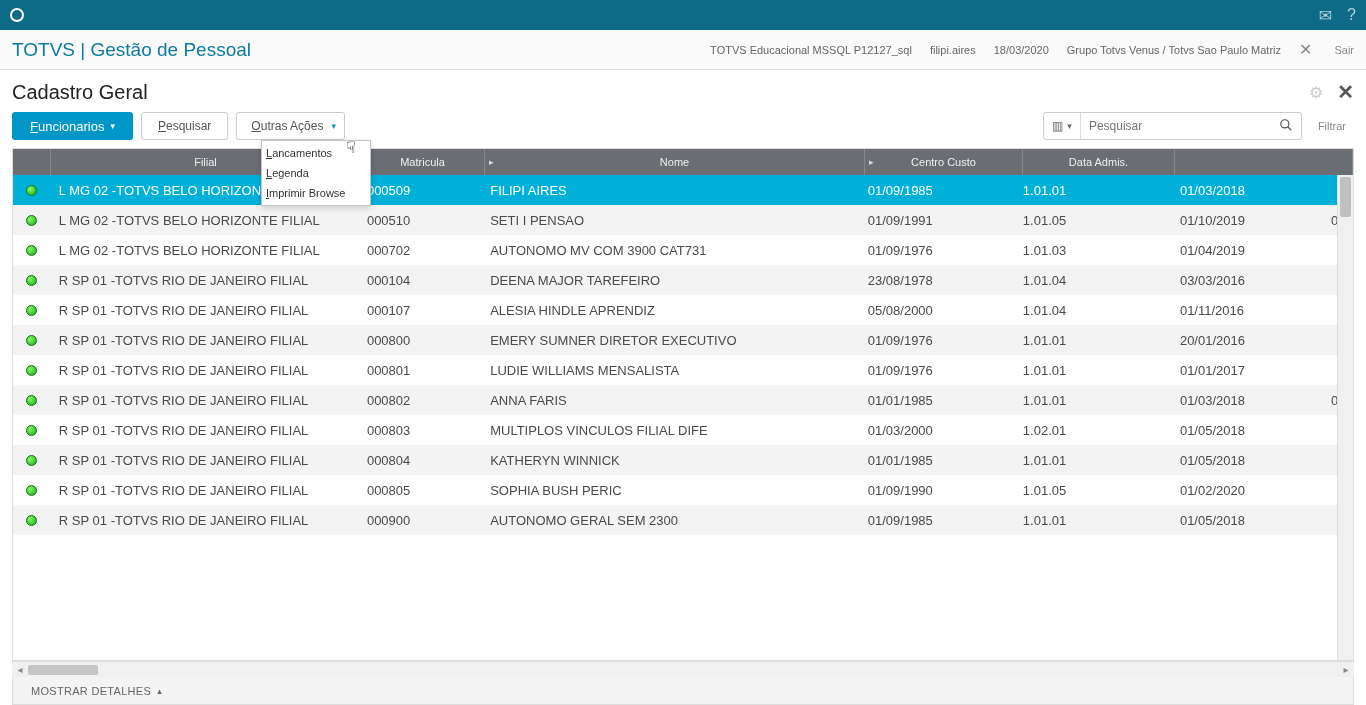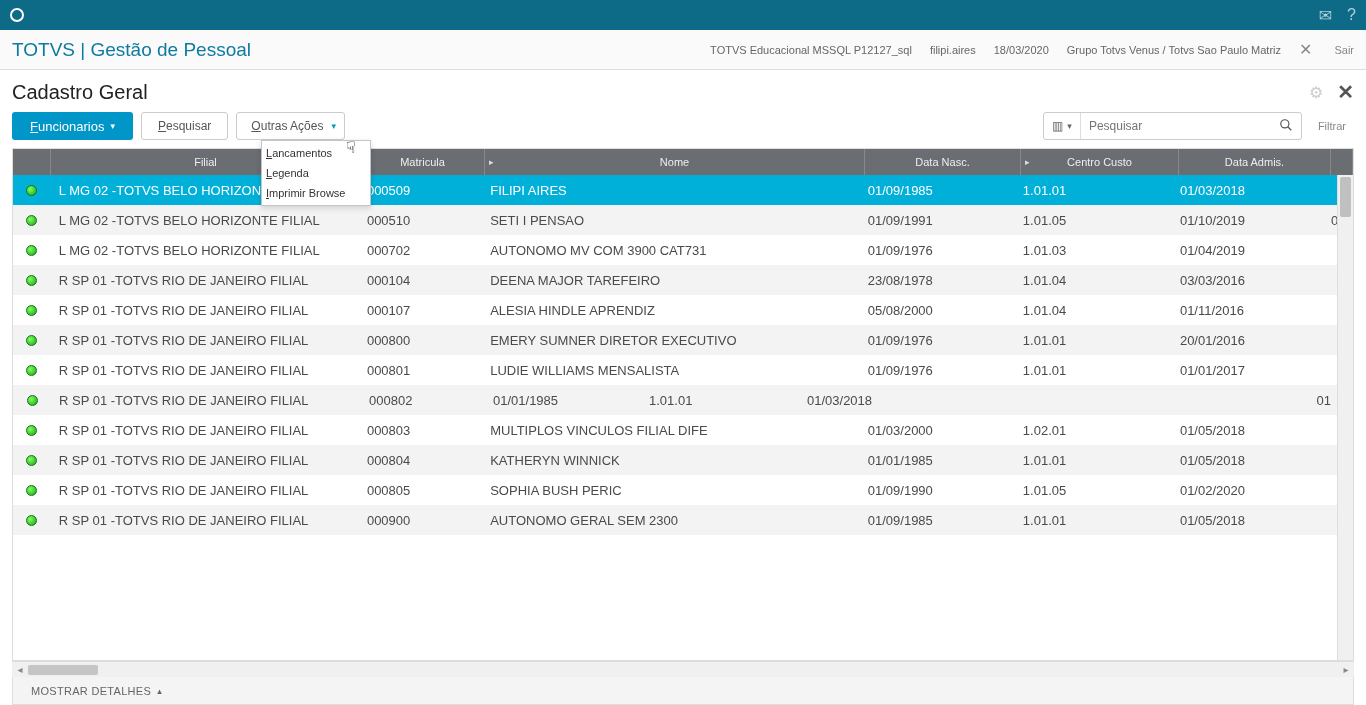--- a/index.html
+++ b/index.html
@@ -164,23 +164,20 @@
           <span>Filial</span>
         </div>
       <div class="th th-mat">
           <span class="sort-ind">▸</span>
           <span>Matricula</span>
         </div>
       <div class="th th-nome">
           <span class="sort-ind">▸</span>
           <span>Nome</span>
         </div>
-      <div class="th th-nasc">
-          <span>Data Nasc.</span>
-        </div>
       <div class="th th-cc">
           <span class="sort-ind">▸</span>
           <span>Centro Custo</span>
         </div>
       <div class="th th-admis">
           <span>Data Admis.</span>
         </div>
       <div class="th th-last"></div>
     </div>
     <div class="tbody" id="tbody">
@@ -267,20 +264,21 @@
           <div class="cell c-cc">1.01.01</div>
           <div class="cell c-admis">01/01/2017</div>
           <div class="cell c-last"></div>
         </div>
         <div class="row">
           <div class="cell c-status">
             <span class="dot"></span>
           </div>
           <div class="cell c-filial">R SP 01 -TOTVS RIO DE JANEIRO FILIAL</div>
           <div class="cell c-mat">000802</div>
+          <div class="cell c-nome">ANNA FARIS</div>
           <div class="cell c-nasc">01/01/1985</div>
           <div class="cell c-cc">1.01.01</div>
           <div class="cell c-admis">01/03/2018</div>
           <div class="cell c-last">01</div>
         </div>
         <div class="row">
           <div class="cell c-status">
             <span class="dot"></span>
           </div>
           <div class="cell c-filial">R SP 01 -TOTVS RIO DE JANEIRO FILIAL</div>

